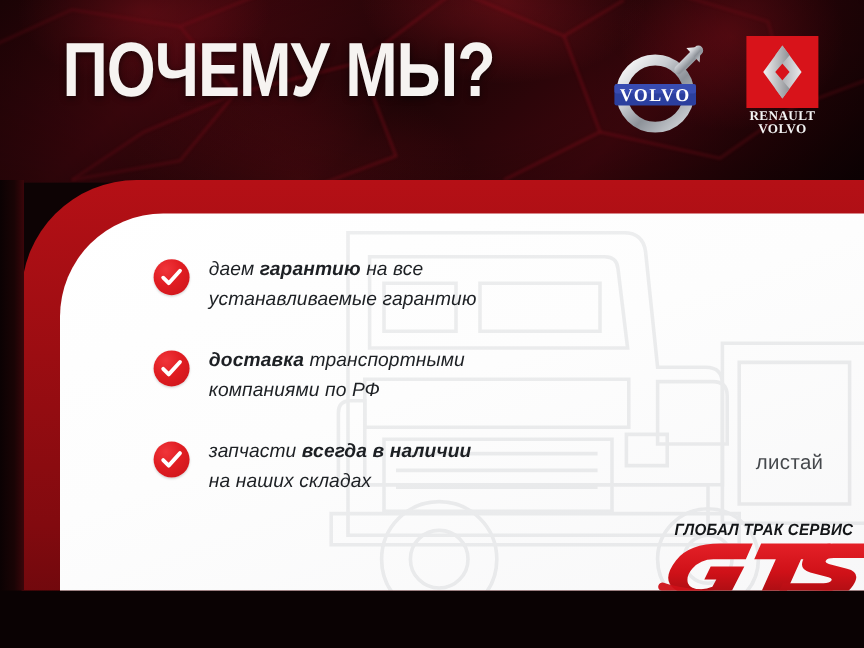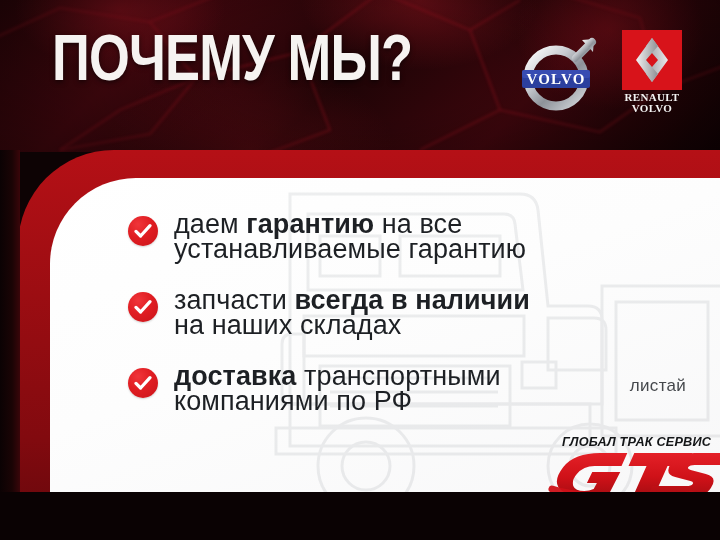--- a/index.html
+++ b/index.html
@@ -45,21 +45,21 @@
     font-size:64px;
     line-height:64px;
     letter-spacing:-1px;
     transform:scaleX(.82);
     transform-origin:left top;
     white-space:nowrap;
     text-shadow:0 2px 6px rgba(0,0,0,.55);
   }
 
   
-  .logos{ position:absolute; right:32px; top:30px; display:flex; align-items:center; gap:18px;justify-content:center; }
+  .logos{ position:absolute; right:32px; top:30px; display:flex; align-items:center; gap:28px;justify-content:center; }
 
   .volvo{ position:relative; width:78px; height:82px; }
   .volvo svg{ display:block; }
 
   .renault{ position:relative; width:72px; height:86px; display:flex;
              flex-direction:column; align-items:center; }
   .rnbox{ width:60px; height:60px; background:#d8131a;
           display:flex; align-items:center; justify-content:center; }
   .rnwords{ margin-top:2px; text-align:center; color:#f2f2f2;
             font-family:"Liberation Serif", serif; font-weight:700;
@@ -101,24 +101,25 @@
   .check{
     flex:0 0 auto; width:30px; height:30px; margin-top:4px; margin-right:16px;
     border-radius:50%;
     background:radial-gradient(circle at 34% 28%, #f0353a 0%, #e01d22 45%, #c9141a 100%);
     box-shadow:0 1px 2px rgba(0,0,0,.18);
     position:relative;
   }
   .check svg{ position:absolute; left:6px; top:7px; }
   .btext{
     color:#1d2024;
-    font-size:27px;
+    font-size:16px;
     line-height:25px;
     font-weight:400;
     letter-spacing:.1px;
+    font-style:italic;
   }
   .btext b{ font-weight:700; }
 
   
   .swipe{
     position:absolute; left:540px; top:198px; width:150px;
   }
   .swipe .lbl{
     color:#45484c; font-size:17px; letter-spacing:.3px;
     text-align:center; padding-right:14px; line-height:19px;
@@ -259,34 +260,34 @@
         </span>
       </div>
 
       <div class="bullet">
         <span class="check">
           <svg width="18" height="16" viewBox="0 0 18 16">
             <path d="M2 8.4 L6.6 13 L16 2.6" fill="none" stroke="#ffffff" stroke-width="3.2" stroke-linecap="round" stroke-linejoin="round"></path>
           </svg>
         </span>
         <span class="btext">
-          <span>запчасти </span><b>всегда в наличии</b><span></span><br>
-          <span>на наших складах</span>
+          <span></span><b>доставка</b><span> транспортными</span><br>
+          <span>компаниями по РФ</span>
         </span>
       </div>
 
       <div class="bullet">
         <span class="check">
           <svg width="18" height="16" viewBox="0 0 18 16">
             <path d="M2 8.4 L6.6 13 L16 2.6" fill="none" stroke="#ffffff" stroke-width="3.2" stroke-linecap="round" stroke-linejoin="round"></path>
           </svg>
         </span>
         <span class="btext">
-          <span></span><b>доставка</b><span> транспортными</span><br>
-          <span>компаниями по РФ</span>
+          <span>запчасти </span><b>всегда в наличии</b><span></span><br>
+          <span>на наших складах</span>
         </span>
       </div>
 
     </div>
 
     <div class="swipe">
       <div class="lbl">листай</div>
       <div class="arrowline">
         <svg width="150" height="12" viewBox="0 0 150 12">
           <defs>

